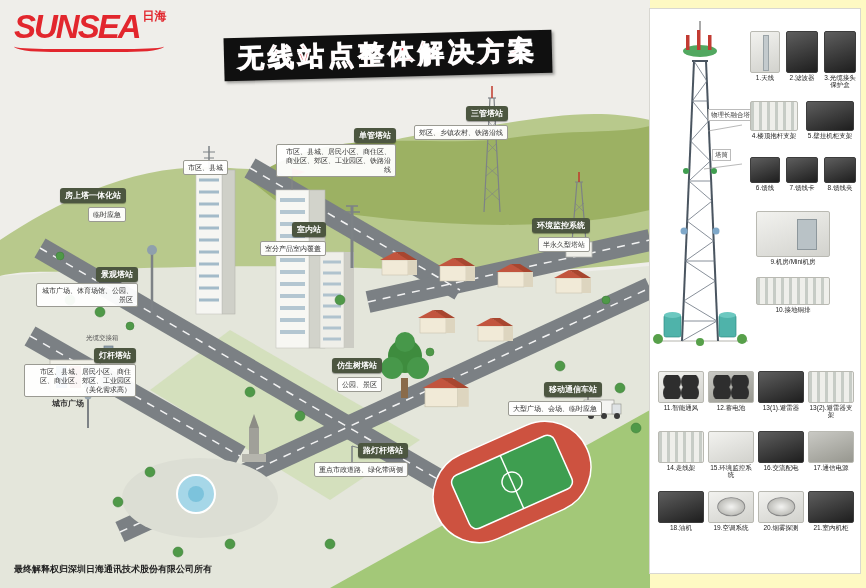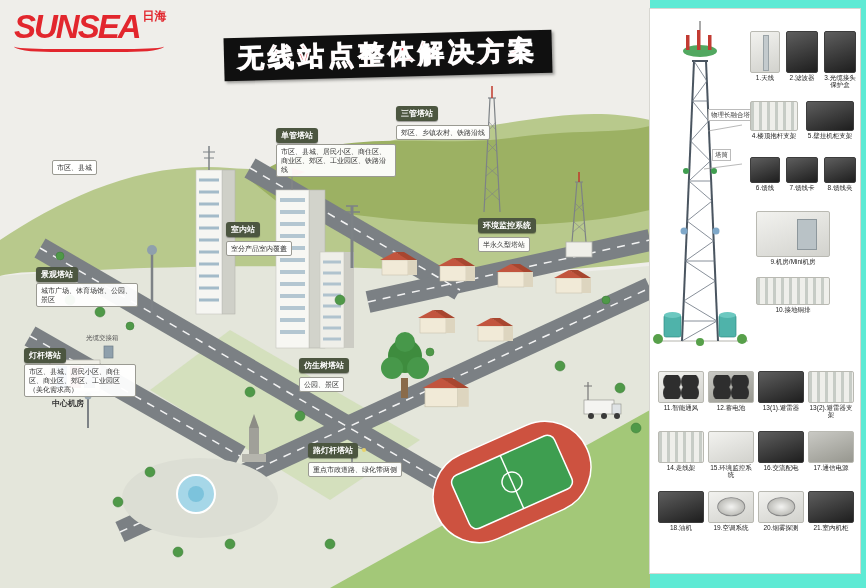--- a/index.html
+++ b/index.html
@@ -1,31 +1,31 @@
 <!DOCTYPE html>
 <html><head>
 <meta charset="utf-8">
 <style>
   html,body{margin:0;padding:0;}
   body{width:866px;height:588px;background:#e9e8e4;font-family:"Liberation Sans","DejaVu Sans",sans-serif;}
-  .poster{position:relative;width:866px;height:588px;background:#5eead4;overflow:hidden;outline:1px solid #ccc;}
+  .poster{position:relative;width:866px;height:588px;background:#fef9c3;overflow:hidden;outline:1px solid #ccc;}
   .scene-svg{position:absolute;left:0;top:0;}
 
   
   .logo{position:absolute;left:14px;top:10px;z-index:10;}
   .logo-text{font-size:33px;font-weight:bold;font-style:italic;color:#e2262d;letter-spacing:-2px;line-height:1;}
   .logo-cn{display:inline-flex;flex-direction:column;color:#e2262d;font-size:12px;font-weight:bold;line-height:1.05;vertical-align:top;margin-left:3px;}
   .logo-swoosh{width:150px;height:8px;border-bottom:3px solid #e2262d;border-radius:50%/100%;margin-top:-2px;}
 
   
   .title-banner{position:absolute;left:224px;top:34px;z-index:10;background:#101010;padding:3px 14px 5px;transform:rotate(-1.5deg);box-shadow:2px 2px 3px rgba(0,0,0,.35);}
   .title-banner span{font-size:26px;font-weight:bold;color:#e03540;letter-spacing:4px;-webkit-text-stroke:1px #ffffff;text-shadow:0 0 1px #fff;}
 
   
-  .callout{position:absolute;z-index:8;}
+  .callout{position:absolute;z-index:8;text-align:right;}
   .callout .hd{display:inline-block;background:#4c5640;color:#fff;font-size:8px;font-weight:bold;padding:2px 5px;border-radius:3px;white-space:nowrap;box-shadow:0 1px 1px rgba(0,0,0,.35);}
   .callout .bd{display:inline-block;background:rgba(255,255,255,.95);border:1px solid #9a9a92;color:#333;font-size:7px;line-height:1.3;padding:2px 4px;border-radius:2px;margin-top:1px;max-width:100%;box-sizing:border-box;}
   .scene-label{position:absolute;z-index:8;font-size:8px;font-weight:bold;color:#333;}
   .scene-label.small{font-size:6.5px;font-weight:normal;color:#555;}
 
   
   .panel{position:absolute;left:649px;top:8px;width:212px;height:566px;background:#fff;border:1px solid #d8d7d2;box-sizing:border-box;z-index:6;}
   .tower-svg{position:absolute;left:0;top:12px;}
   .tower-label{position:absolute;font-size:6.5px;color:#444;background:#fff;border:1px solid #bbb;padding:1px 2px;line-height:1.2;max-width:42px;}
 
@@ -256,20 +256,24 @@
   </div>
 
   <div class="title-banner">
     <span>无线站点整体解决方案</span>
   </div>
 
   <div class="callout" style="left:52px;top:138px;width:176px">
     <br>
     <div class="bd">市区、县城</div>
   </div>
+  <div class="callout" style="left:30px;top:184px;width:96px">
+    <div class="hd">房上塔一体化站</div><br>
+    <div class="bd">临时应急</div>
+  </div>
   <div class="callout" style="left:276px;top:124px;width:120px">
     <div class="hd">单管塔站</div><br>
     <div class="bd">市区、县城、居民小区、商住区、商业区、郊区、工业园区、铁路沿线</div>
   </div>
   <div class="callout" style="left:396px;top:102px;width:112px">
     <div class="hd">三管塔站</div><br>
     <div class="bd">郊区、乡镇农村、铁路沿线</div>
   </div>
   <div class="callout" style="left:478px;top:214px;width:112px">
     <div class="hd">环境监控系统</div><br>
@@ -280,30 +284,34 @@
     <div class="bd">室分产品室内覆盖</div>
   </div>
   <div class="callout" style="left:24px;top:344px;width:112px">
     <div class="hd">灯杆塔站</div><br>
     <div class="bd">市区、县城、居民小区、商住区、商业区、郊区、工业园区（美化需求高）</div>
   </div>
   <div class="callout" style="left:36px;top:263px;width:102px">
     <div class="hd">景观塔站</div><br>
     <div class="bd">城市广场、体育场馆、公园、景区</div>
   </div>
-  <div class="callout" style="left:299px;top:354px;width:90px">
+  <div class="callout" style="left:292px;top:354px;width:90px">
     <div class="hd">仿生树塔站</div><br>
     <div class="bd">公园、景区</div>
+  </div>
+  <div class="callout" style="left:502px;top:378px;width:100px">
+    <div class="hd">移动通信车站</div><br>
+    <div class="bd">大型广场、会场、临时应急</div>
   </div>
   <div class="callout" style="left:308px;top:439px;width:100px">
     <div class="hd">路灯杆塔站</div><br>
     <div class="bd">重点市政道路、绿化带两侧</div>
   </div>
 
-  <div class="scene-label" style="left:52px;top:398px">中心机房</div>
+  <div class="scene-label" style="left:52px;top:398px">城市广场</div>
   <div class="scene-label small" style="left:86px;top:334px">光缆交接箱</div>
 
   <div class="panel">
     <svg class="tower-svg" width="100" height="335" viewBox="0 0 100 335">
       <line x1="4" y1="320" x2="98" y2="320" stroke="#b5b5ae" stroke-width="1"></line>
       <g stroke="#4a5560" stroke-width="2" fill="none">
         <path d="M44,40 L32,320"></path>
           <path d="M56,40 L68,320"></path>
         <line x1="42" y1="40" x2="58" y2="40"></line>
       </g>
@@ -428,13 +436,14 @@
     <div class="prod" style="left:108px;top:482px;width:46px">
         <div class="pbox pb-circ" style="height:32px"></div>
         <div class="plab">20.烟雾探测</div>
       </div>
     <div class="prod" style="left:158px;top:482px;width:46px">
         <div class="pbox pb-dark" style="height:32px"></div>
         <div class="plab">21.室内机柜</div>
       </div>
   </div>
 
+  <div class="footer">最终解释权归深圳日海通讯技术股份有限公司所有</div>
 </div>
 
 </body></html>

